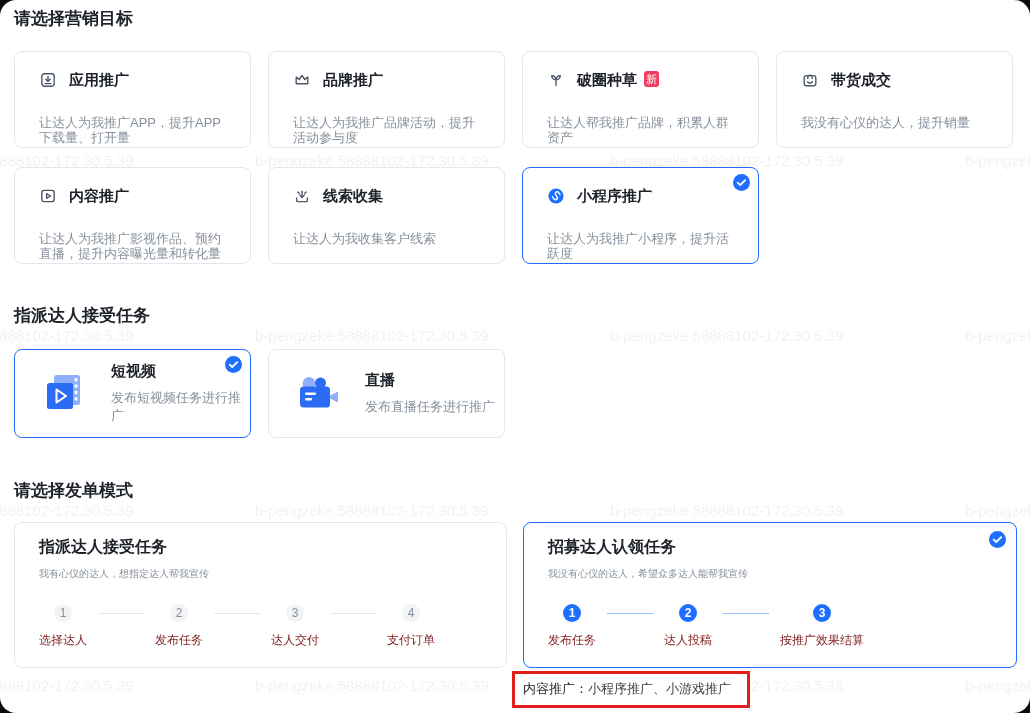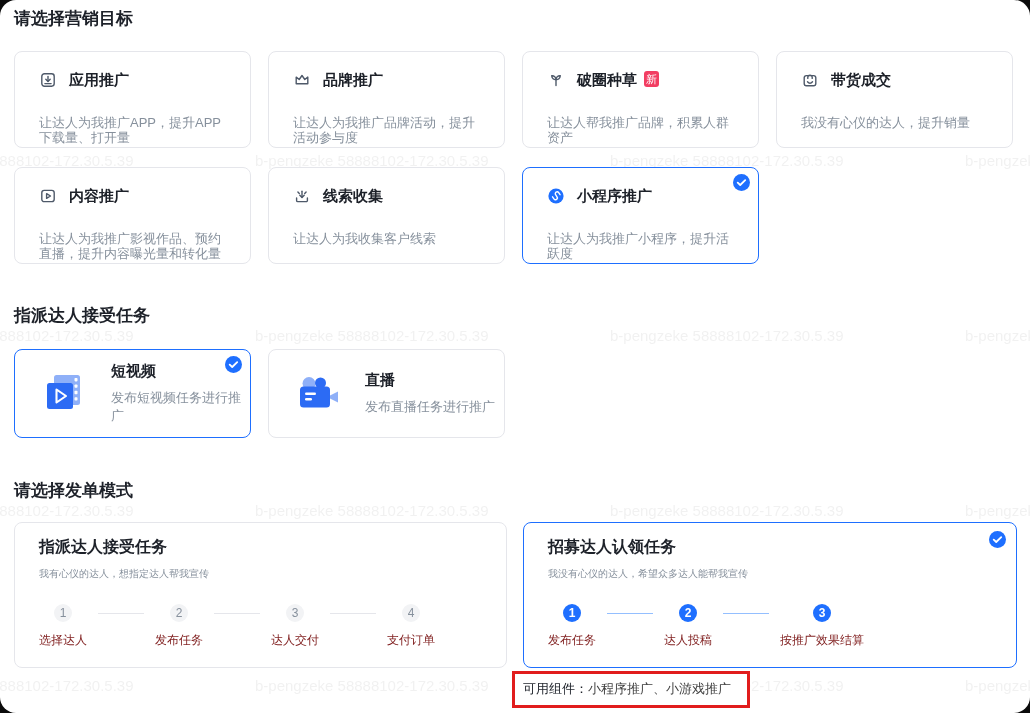--- a/index.html
+++ b/index.html
@@ -274,19 +274,19 @@
         </div>
         <svg class="check" viewBox="0 0 17 17">
           <circle cx="8.5" cy="8.5" r="8.5" fill="var(--accent)"></circle>
           <path d="M4.7 8.6l2.5 2.4 5-4.9" fill="none" stroke="#fff" stroke-width="1.8" stroke-linecap="round" stroke-linejoin="round"></path>
         </svg>
       </div>
     </div>
 
     <div class="footnote-row">
       <div class="annotation-box">
-        <span class="fn-label">可用组件：</span>
+        <span class="fn-label">内容推广：</span>
         <span class="fn-value">小程序推广、小游戏推广</span>
       </div>
     </div>
 
   </div>
 </div>
 
 </body></html>

